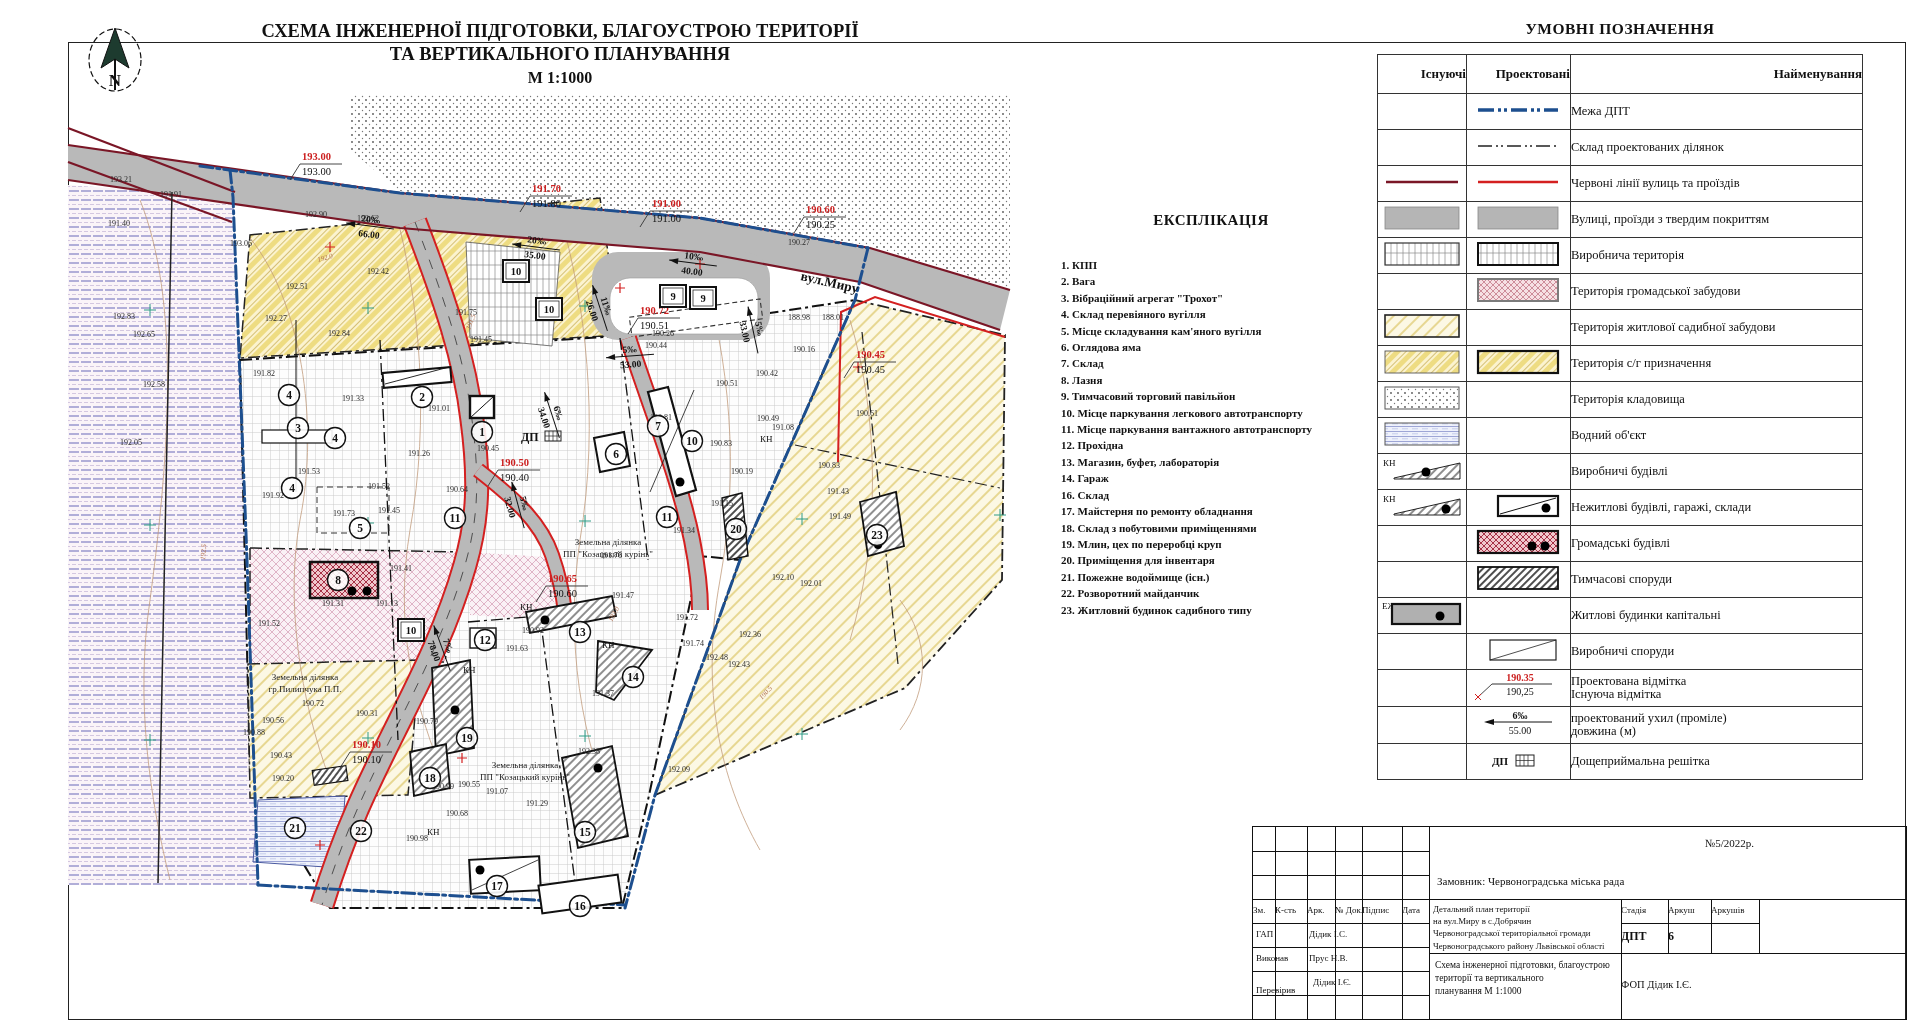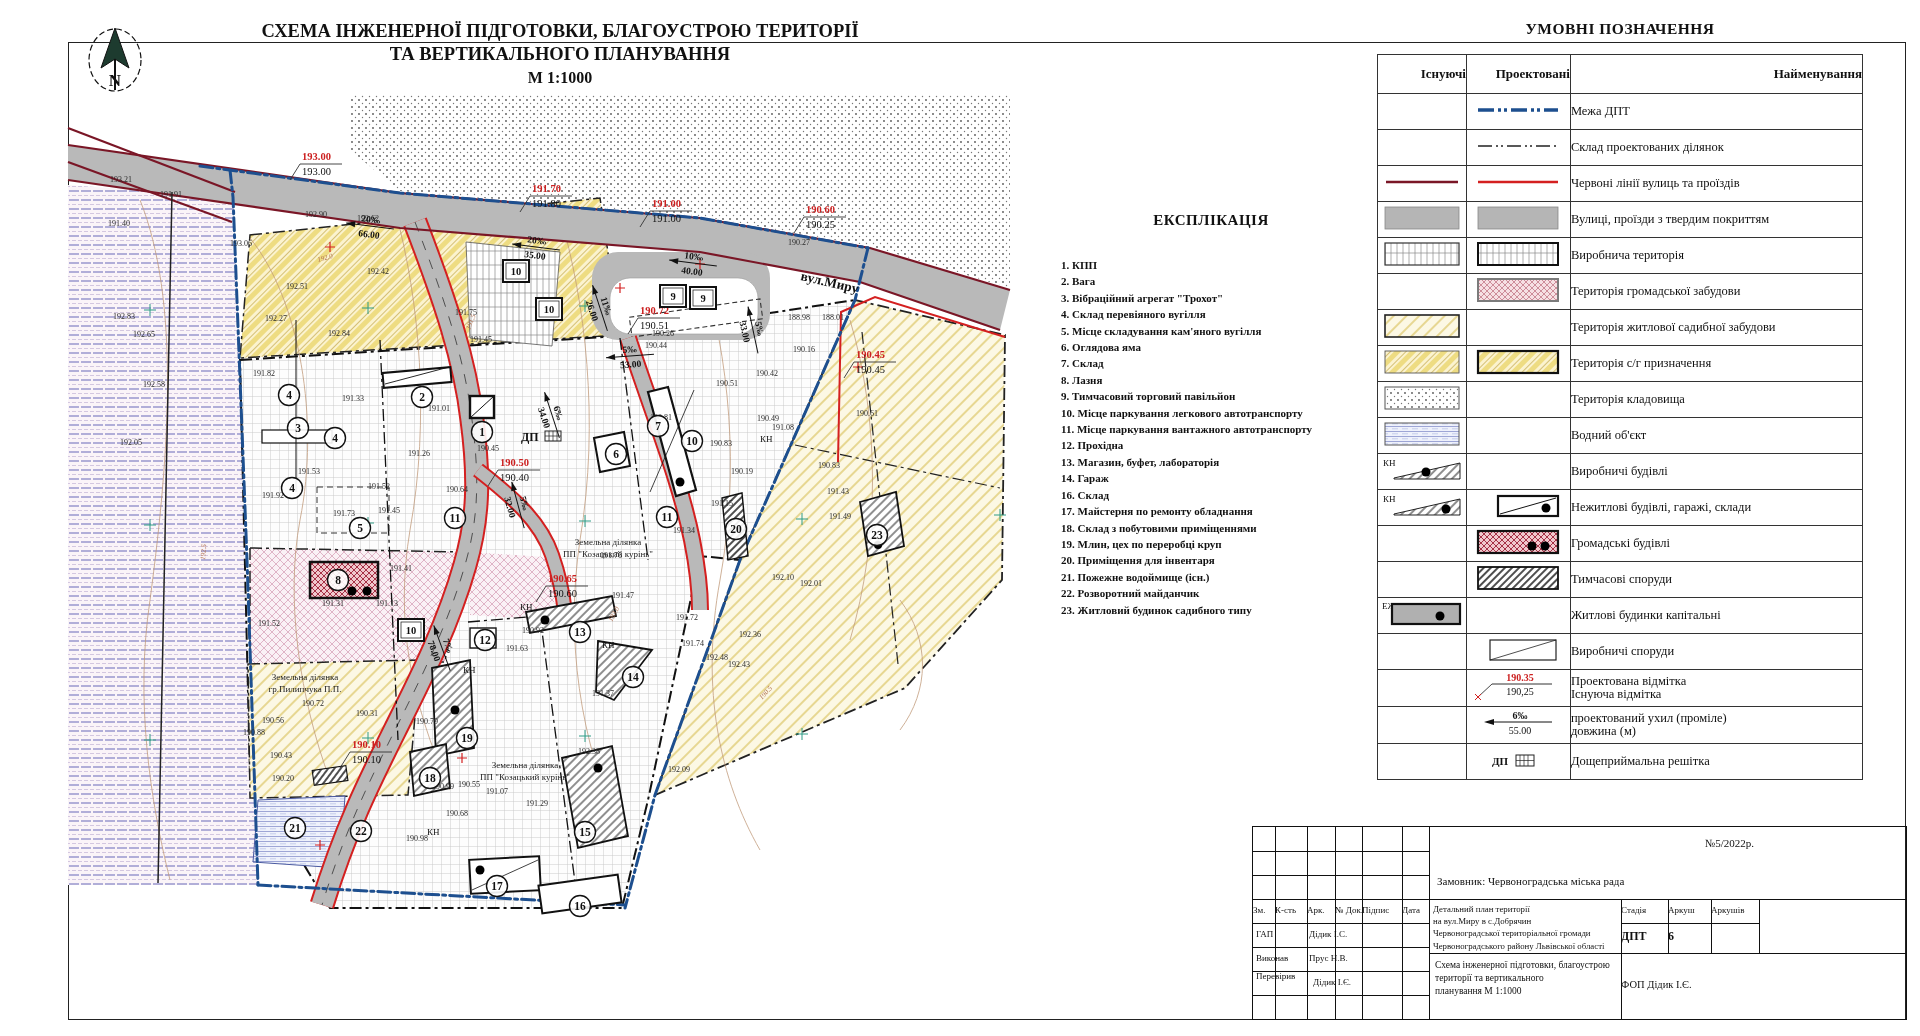--- a/index.html
+++ b/index.html
@@ -808,21 +808,21 @@
     <div class="st stc" style="left:22px;width:32px;top:78px">К-сть</div>
     <div class="st stc" style="left:54px;width:28px;top:78px">Арк.</div>
     <div class="st stc" style="left:82px;width:27px;top:78px">№ Док.</div>
     <div class="st stc" style="left:109px;width:40px;top:78px">Підпис</div>
     <div class="st stc" style="left:149px;width:27px;top:78px">Дата</div>
 
     <div class="st" style="left:3px;top:102px">ГАП</div>
     <div class="st" style="left:56px;top:102px">Дідик І.С.</div>
     <div class="st" style="left:3px;top:126px">Виконав</div>
     <div class="st" style="left:56px;top:126px">Прус Н.В.</div>
-    <div class="st" style="left:3px;top:144px">Перевірив</div>
+    <div class="st" style="left:3px;top:158px">Перевірив</div>
     <div class="st" style="left:60px;top:150px">Дідик І.Є.</div>
 
     <div class="st" style="left:176px;width:325px;top:10px;text-align:right;font-size:11px">№5/2022р.</div>
     <div class="st" style="left:184px;top:48px;font-size:11px">Замовник: Червоноградська міська рада</div>
 
     <div class="st stc" style="left:180px;width:185px;top:76px;white-space:normal;font-size:8.8px;line-height:12.2px">
       <div>Детальний план території</div>
         <div>на вул.Миру в с.Добрячин</div>
       <div>Червоноградської територіальної громади</div>
         <div>Червоноградського району Львівської області</div>

